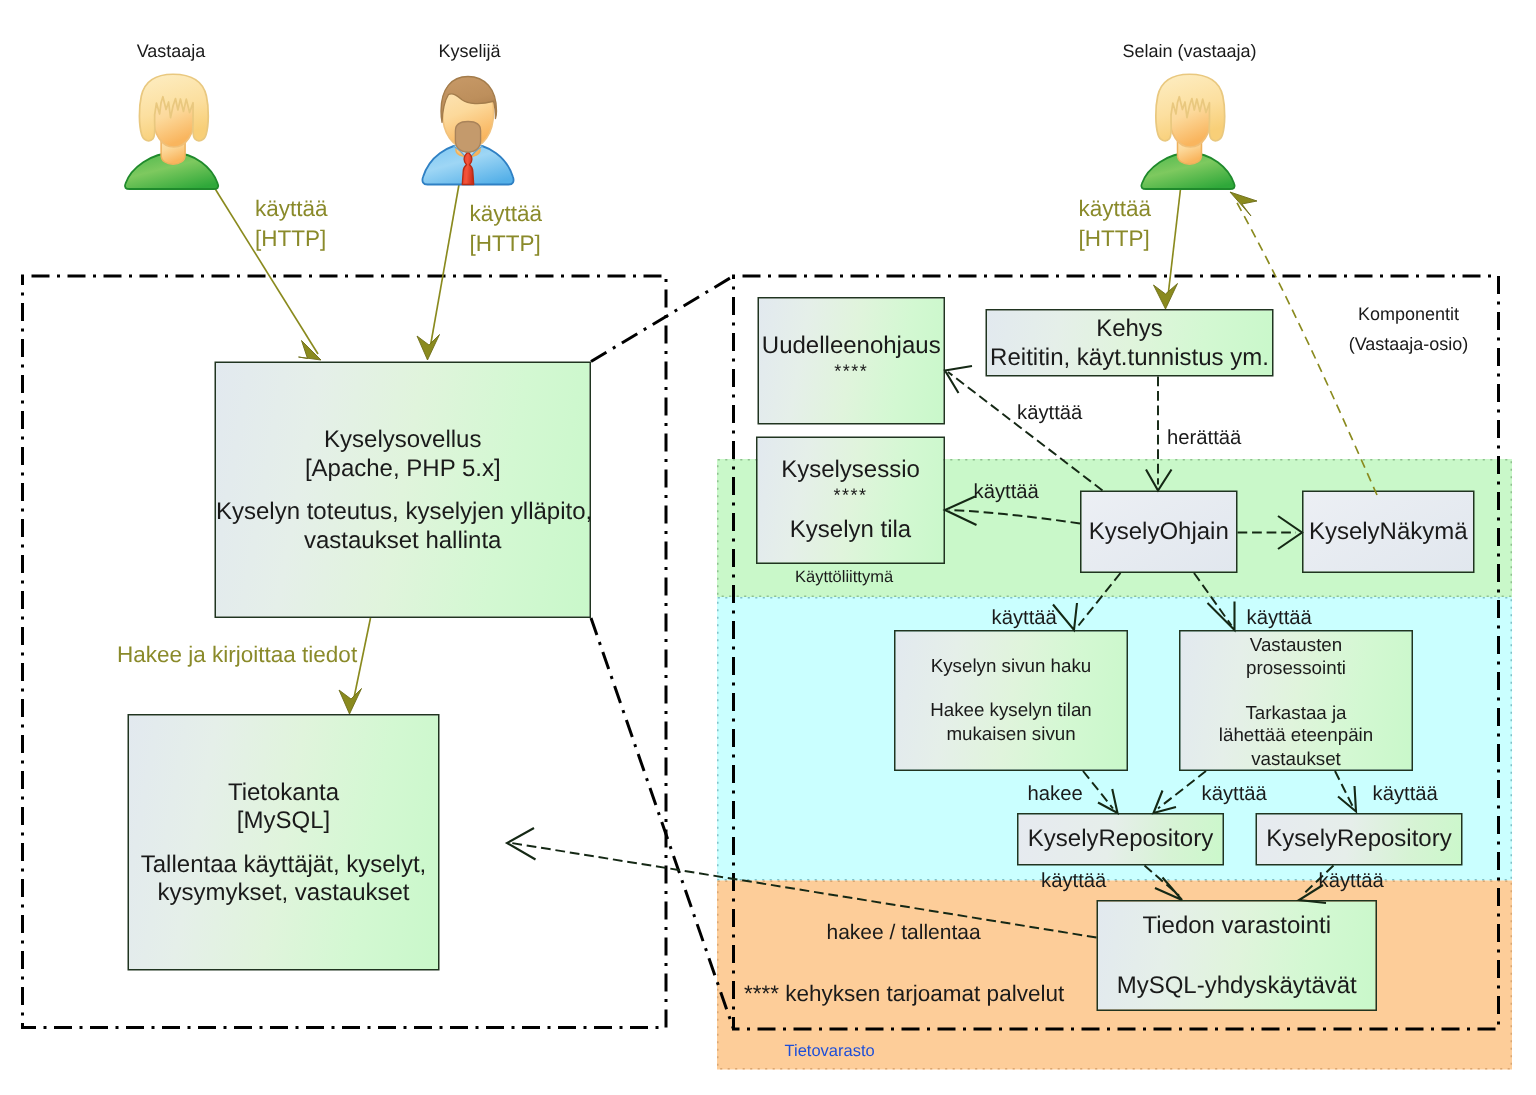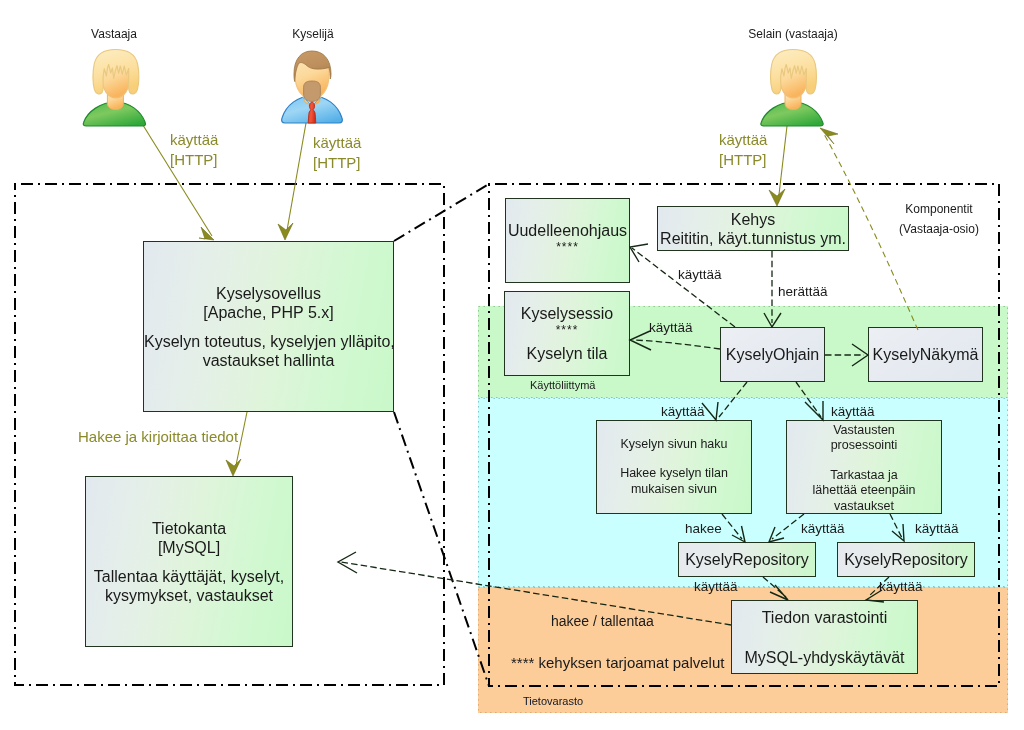--- a/index.html
+++ b/index.html
@@ -18,21 +18,21 @@
   .bt.sm{font-size:12.5px;line-height:15.5px;}
   .sp{height:10px;}
   .stars{font-size:12px;line-height:14px;letter-spacing:1px;}
   .lbl{position:absolute;font-size:12px;line-height:19px;color:#1a1a1a;white-space:nowrap;}
   .lbl.s14{font-size:14px;line-height:18px;}
   .lbl.s15{font-size:15px;line-height:20px;}
   .lbl.s135{font-size:13.5px;line-height:17px;}
   .lbl.s125{font-size:11px;line-height:16px;margin-left:16px;}
   .lbl.lh18{line-height:18px;}
   .lbl.ol{color:#8a8a2a;}
-  .lbl.ds{color:#0f172a;}
+  .lbl.ds{color:#1d4ed8;}
 </style>
 </head>
 <body>
 
 <div id="stage">
 
 <svg class="layer" viewBox="0 0 1024 730">
   <defs>
     <linearGradient id="boxgrad" x1="0" y1="0" x2="1" y2="1">
       <stop offset="0%" stop-color="#e3eaf0"></stop>
@@ -301,21 +301,21 @@
 
 <div class="lbl s125" style="left:514px;top:377px;">
   <div>Käyttöliittymä</div>
 </div>
 
 
 <div class="lbl s125 ds" style="left:507px;top:693px;">
   <div>Tietovarasto</div>
 </div>
 
-<div class="lbl s15" style="left:496px;top:653px;margin-left:15px;">
+<div class="lbl s15" style="left:496px;top:653px;">
   <div>**** kehyksen tarjoamat palvelut</div>
 </div>
 
 <div class="lbl" style="left:54px;top:25px;width:120px;text-align:center;">
   <div>Vastaaja</div>
 </div>
 <div class="lbl" style="left:253px;top:25px;width:120px;text-align:center;">
   <div>Kyselijä</div>
 </div>
 <div class="lbl" style="left:733px;top:25px;width:120px;text-align:center;">

